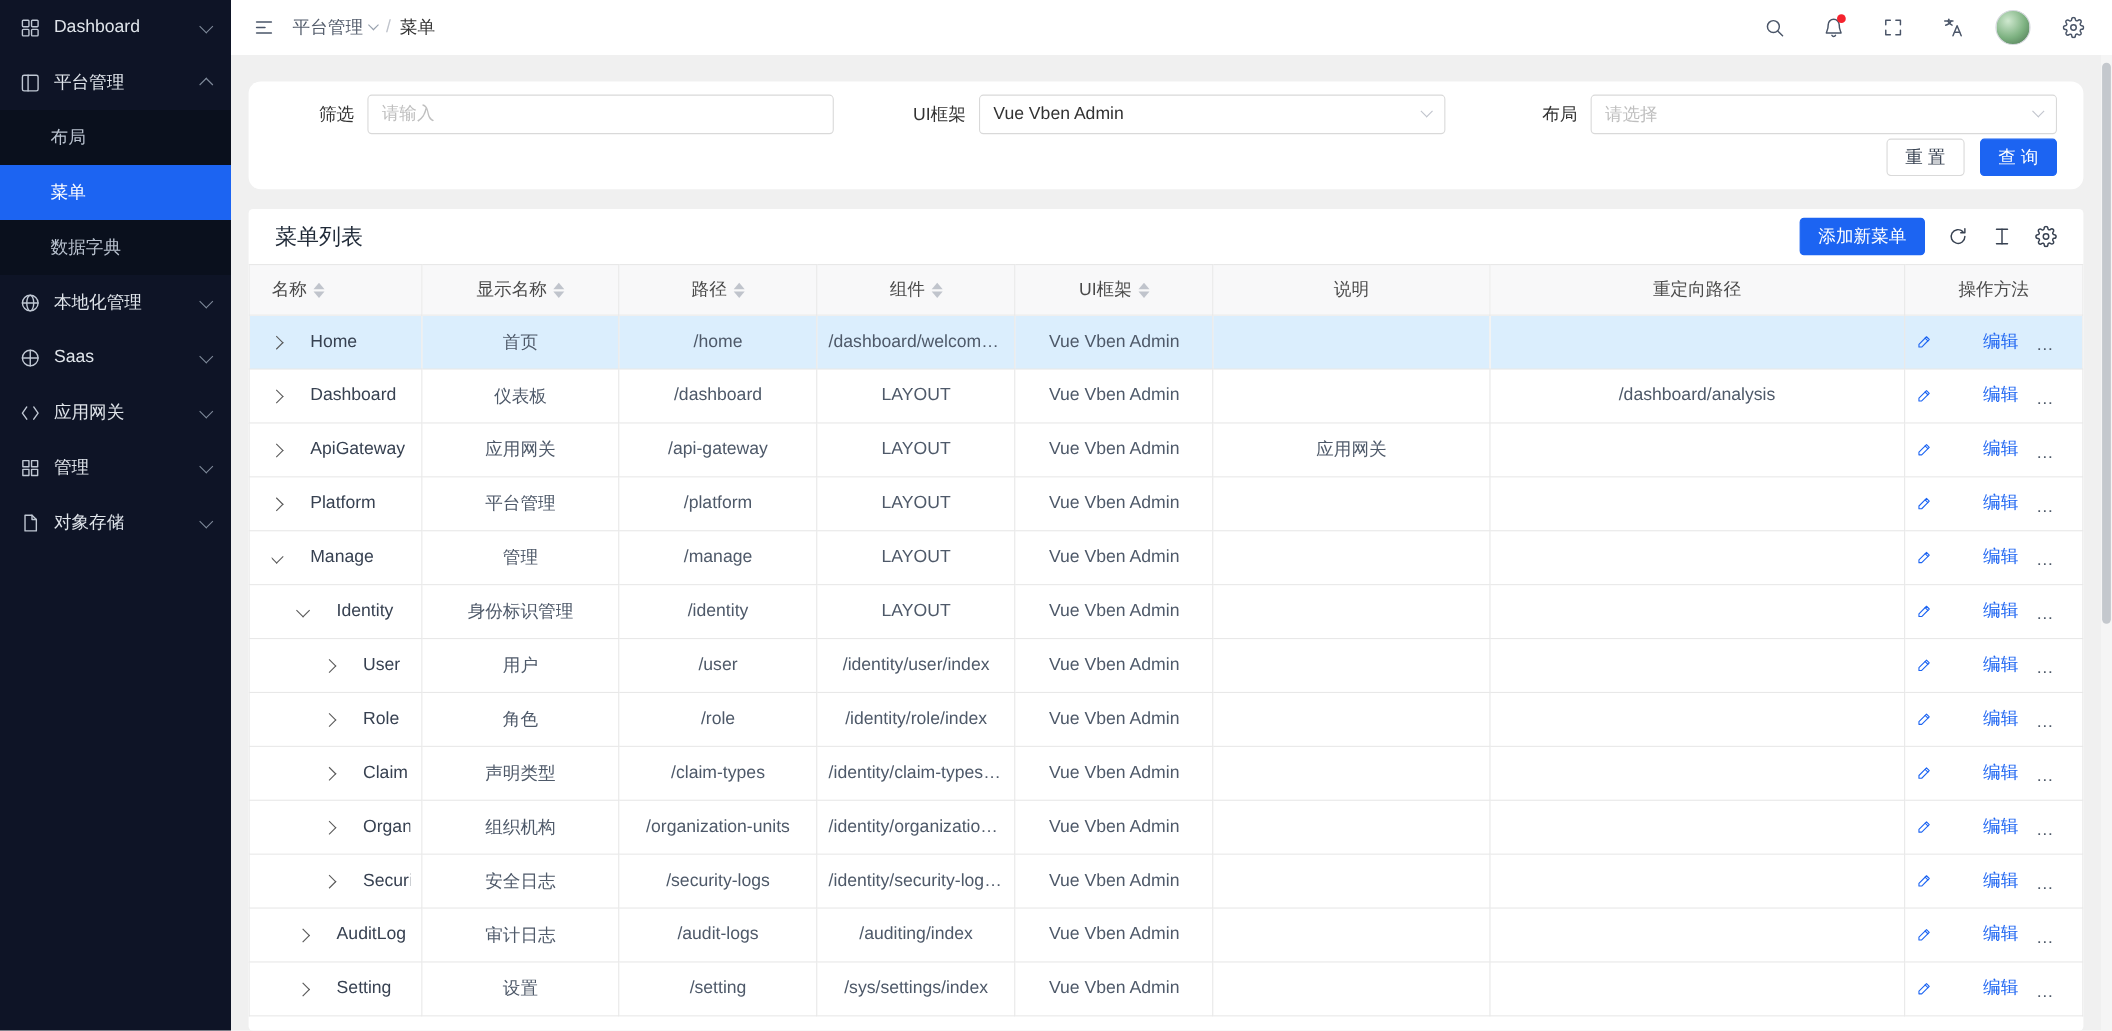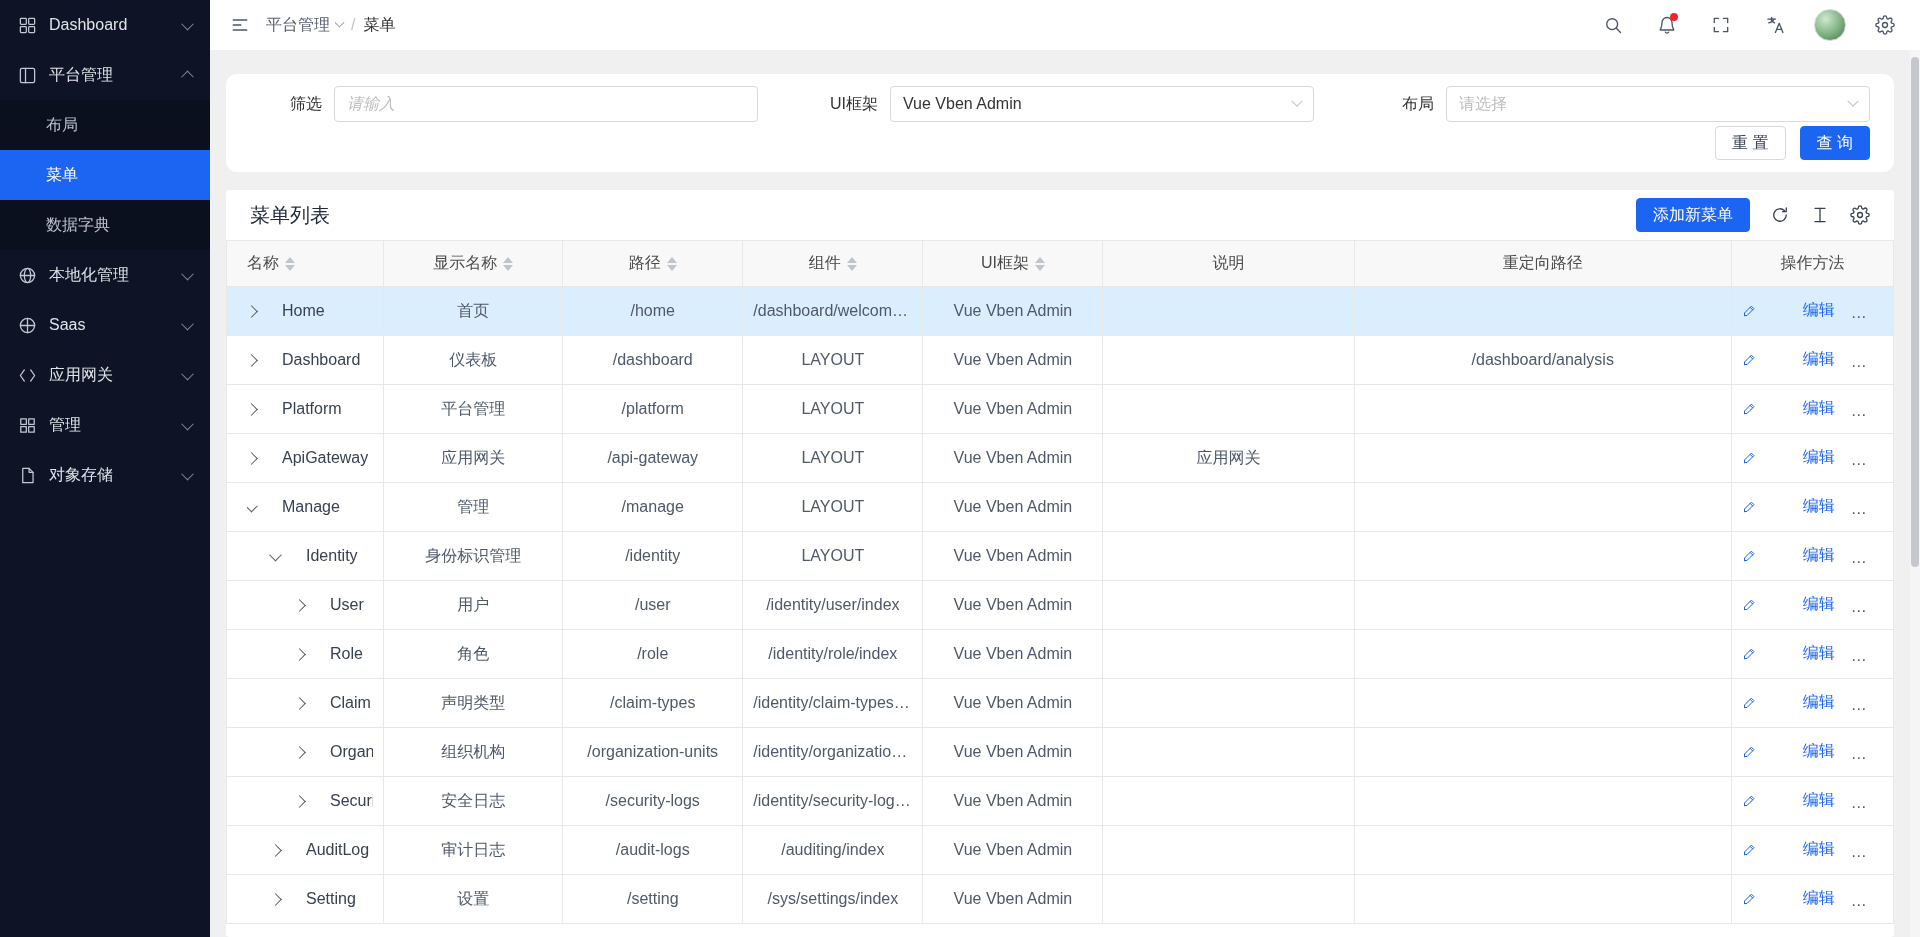--- a/index.html
+++ b/index.html
@@ -47,21 +47,21 @@
 
   
   .content{flex:1;min-height:0;display:flex;flex-direction:column;padding:24px 26px 0 16px;overflow:hidden;}
   .card{background:#fff;border-radius:4px;}
 
   
   .filter-card{height:98px;padding:10px 24px;display:flex;flex-direction:column;justify-content:space-between;flex-shrink:0;border-radius:11px;}
   .filter-row{display:flex;gap:48px;align-items:center;margin-top:2px;}
   .field{flex:1;display:flex;align-items:center;gap:12px;min-width:0;}
   .field label{min-width:72px;text-align:right;color:#333;white-space:nowrap;}
-  .field input{flex:1;height:36px;border:1px solid #d9d9d9;border-radius:4px;padding:0 12px;font-size:16px;font-family:inherit;color:#333;outline:none;min-width:0;font-style:italic;}
+  .field input{flex:1;height:36px;border:1px solid #d9d9d9;border-radius:4px;padding:0 12px;font-size:16px;font-family:inherit;color:#333;outline:none;min-width:0;}
   .field input::placeholder{color:#bfbfbf;}
   .select{flex:1;height:36px;border:1px solid #d9d9d9;border-radius:4px;padding:0 12px;display:flex;align-items:center;cursor:pointer;min-width:0;background:#fff;}
   .select .sel-value{flex:1;overflow:hidden;white-space:nowrap;text-overflow:ellipsis;color:#333;}
   .select.placeholder .sel-value{color:#bfbfbf;}
   .sel-caret{width:8px;height:8px;border-right:1.5px solid #c0c4cc;border-bottom:1.5px solid #c0c4cc;transform:rotate(45deg) translate(-2px,-2px);flex-shrink:0;}
   .filter-buttons{display:flex;justify-content:flex-end;gap:14px;padding-bottom:2px;}
   .btn{height:34px;padding:0 16px;border-radius:4px;border:1px solid #d9d9d9;background:#fff;color:#374151;font-size:16px;font-family:inherit;cursor:pointer;white-space:nowrap;}
   .btn.primary{background:var(--primary);border-color:var(--primary);color:#fff;}
 
   
@@ -389,20 +389,50 @@
                       <line x1="10" y1="11" x2="10" y2="16.5"></line>
                       <line x1="14" y1="11" x2="14" y2="16.5"></line>
                     </svg>
                     <span>删除</span>
                   </a></td>
               </tr>
               <tr>
                 <td class="name-cell">
                   <div class="name-wrap" style="padding-left:0px">
                     <span class="chev right row-chev"></span>
+                    <span>ApiGateway</span>
+                  </div>
+                </td>
+                <td>应用网关</td>
+                <td>/api-gateway</td>
+                <td>LAYOUT</td>
+                <td>Vue Vben Admin</td>
+                <td>应用网关</td>
+                <td></td>
+                <td><a class="action-link edit">
+                    <svg class="a-icn" viewBox="0 0 24 24" fill="none" stroke="currentColor" stroke-width="1.6" stroke-linecap="round" stroke-linejoin="round">
+                      <path d="M4 20h4L19 9l-4-4L4 16v4z"></path>
+                      <line x1="13" y1="7" x2="17" y2="11"></line>
+                    </svg>
+                    <span>编辑</span>
+                  </a><a class="action-link delete">
+                    <svg class="a-icn" viewBox="0 0 24 24" fill="none" stroke="currentColor" stroke-width="1.6" stroke-linecap="round" stroke-linejoin="round">
+                      <line x1="4" y1="7" x2="20" y2="7"></line>
+                      <path d="M6 7l1 13h10l1-13"></path>
+                      <path d="M9.5 7V4.5h5V7"></path>
+                      <line x1="10" y1="11" x2="10" y2="16.5"></line>
+                      <line x1="14" y1="11" x2="14" y2="16.5"></line>
+                    </svg>
+                    <span>删除</span>
+                  </a></td>
+              </tr>
+              <tr>
+                <td class="name-cell">
+                  <div class="name-wrap" style="padding-left:0px">
+                    <span class="chev right row-chev"></span>
                     <span>Platform</span>
                   </div>
                 </td>
                 <td>平台管理</td>
                 <td>/platform</td>
                 <td>LAYOUT</td>
                 <td>Vue Vben Admin</td>
                 <td></td>
                 <td></td>
                 <td><a class="action-link edit">
@@ -418,50 +448,20 @@
                       <path d="M9.5 7V4.5h5V7"></path>
                       <line x1="10" y1="11" x2="10" y2="16.5"></line>
                       <line x1="14" y1="11" x2="14" y2="16.5"></line>
                     </svg>
                     <span>删除</span>
                   </a></td>
               </tr>
               <tr>
                 <td class="name-cell">
                   <div class="name-wrap" style="padding-left:0px">
-                    <span class="chev right row-chev"></span>
-                    <span>ApiGateway</span>
-                  </div>
-                </td>
-                <td>应用网关</td>
-                <td>/api-gateway</td>
-                <td>LAYOUT</td>
-                <td>Vue Vben Admin</td>
-                <td>应用网关</td>
-                <td></td>
-                <td><a class="action-link edit">
-                    <svg class="a-icn" viewBox="0 0 24 24" fill="none" stroke="currentColor" stroke-width="1.6" stroke-linecap="round" stroke-linejoin="round">
-                      <path d="M4 20h4L19 9l-4-4L4 16v4z"></path>
-                      <line x1="13" y1="7" x2="17" y2="11"></line>
-                    </svg>
-                    <span>编辑</span>
-                  </a><a class="action-link delete">
-                    <svg class="a-icn" viewBox="0 0 24 24" fill="none" stroke="currentColor" stroke-width="1.6" stroke-linecap="round" stroke-linejoin="round">
-                      <line x1="4" y1="7" x2="20" y2="7"></line>
-                      <path d="M6 7l1 13h10l1-13"></path>
-                      <path d="M9.5 7V4.5h5V7"></path>
-                      <line x1="10" y1="11" x2="10" y2="16.5"></line>
-                      <line x1="14" y1="11" x2="14" y2="16.5"></line>
-                    </svg>
-                    <span>删除</span>
-                  </a></td>
-              </tr>
-              <tr>
-                <td class="name-cell">
-                  <div class="name-wrap" style="padding-left:0px">
                     <span class="chev down row-chev"></span>
                     <span>Manage</span>
                   </div>
                 </td>
                 <td>管理</td>
                 <td>/manage</td>
                 <td>LAYOUT</td>
                 <td>Vue Vben Admin</td>
                 <td></td>
                 <td></td>

